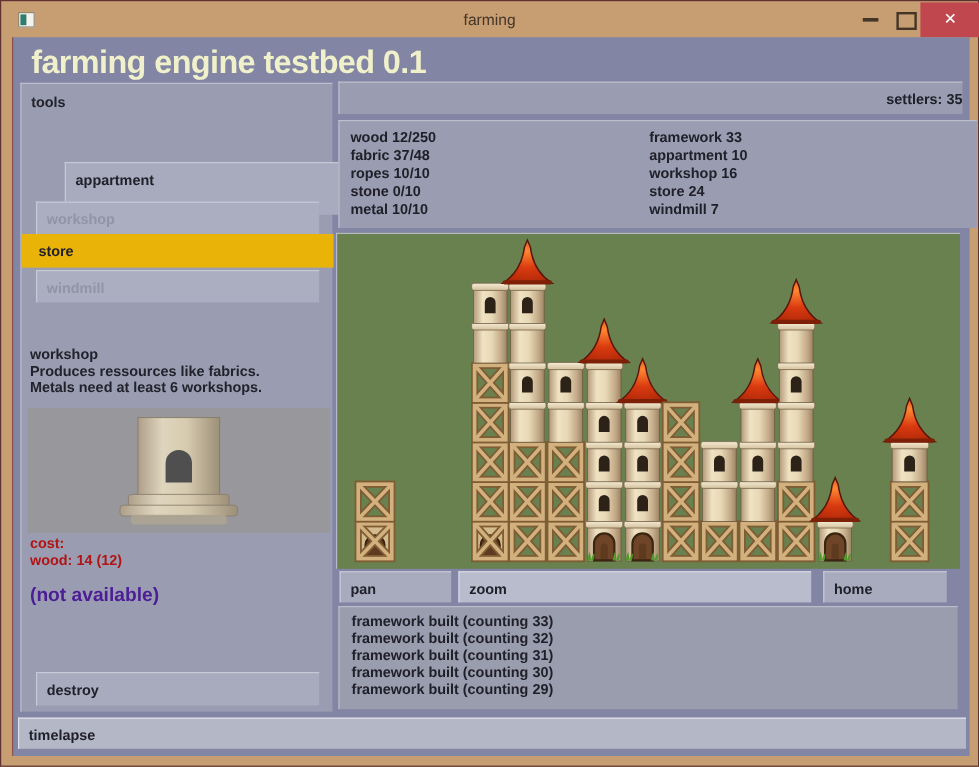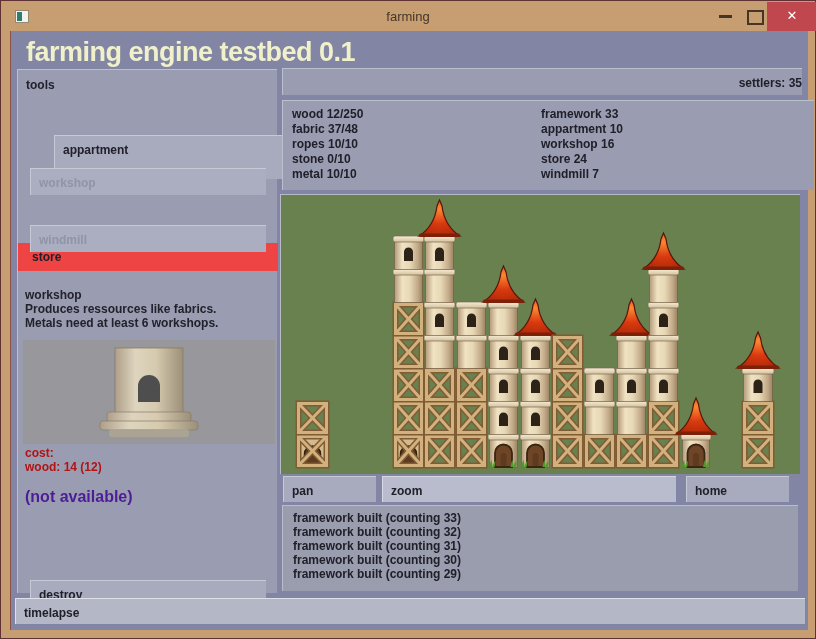--- a/index.html
+++ b/index.html
@@ -25,26 +25,26 @@
   
   #client{position:absolute;left:9px;top:30px;width:798px;height:599px;background:#8286a4;
           border-left:1px solid #8a5248;}
   #page-title{position:absolute;left:15px;top:6px;font-size:27px;font-weight:bold;
               letter-spacing:-0.5px;color:#f0f1cb;}
 
   .panel{background:#9a9db1;border-top:1px solid #bcbfcc;border-left:1px solid #bcbfcc;}
   .btn{position:absolute;background:#a8abbe;border-top:1px solid #c6c9d6;border-left:1px solid #c6c9d6;
        font-size:12px;font-weight:bold;color:#20202a;padding:7px 0 0 8px;cursor:pointer;}
   .btn.disabled{color:#9094a6;background:#abaec0;cursor:default;}
-  .btn.pressed{background:#ef4444;border:none;margin-top:48px;}
+  .btn.pressed{background:#eab308;border:none;}
 
   
   #tools-panel{position:absolute;left:6px;top:38px;width:260px;height:524px;padding-left:28px;}
   #tools-label{position:absolute;left:8px;top:8px;font-size:12px;font-weight:bold;color:#22222c;}
-  #destroy-btn{left:12px;top:510px;width:236px;height:28px;}
+  #destroy-btn{left:12px;top:490px;width:236px;height:28px;}
   #desc{position:absolute;left:7px;top:218px;font-size:12px;font-weight:bold;color:#22222c;line-height:14px;}
   #preview{position:absolute;left:5px;top:270px;width:252px;height:104px;background:#97979c;}
   #cost{position:absolute;left:7px;top:376px;font-size:12px;font-weight:bold;color:#b11414;line-height:14px;}
   #avail{position:absolute;left:7px;top:418px;font-size:16px;font-weight:bold;color:#4c1d95;}
 
   
   #settlers-bar{position:absolute;left:271px;top:37px;width:520px;height:27px;
                 font-size:12px;font-weight:bold;color:#20202a;padding:7px 0 0 12px;text-align:right;}
   #resources{position:absolute;left:271px;top:69px;width:532px;height:90px;
              font-size:12px;font-weight:bold;color:#20202a;}

